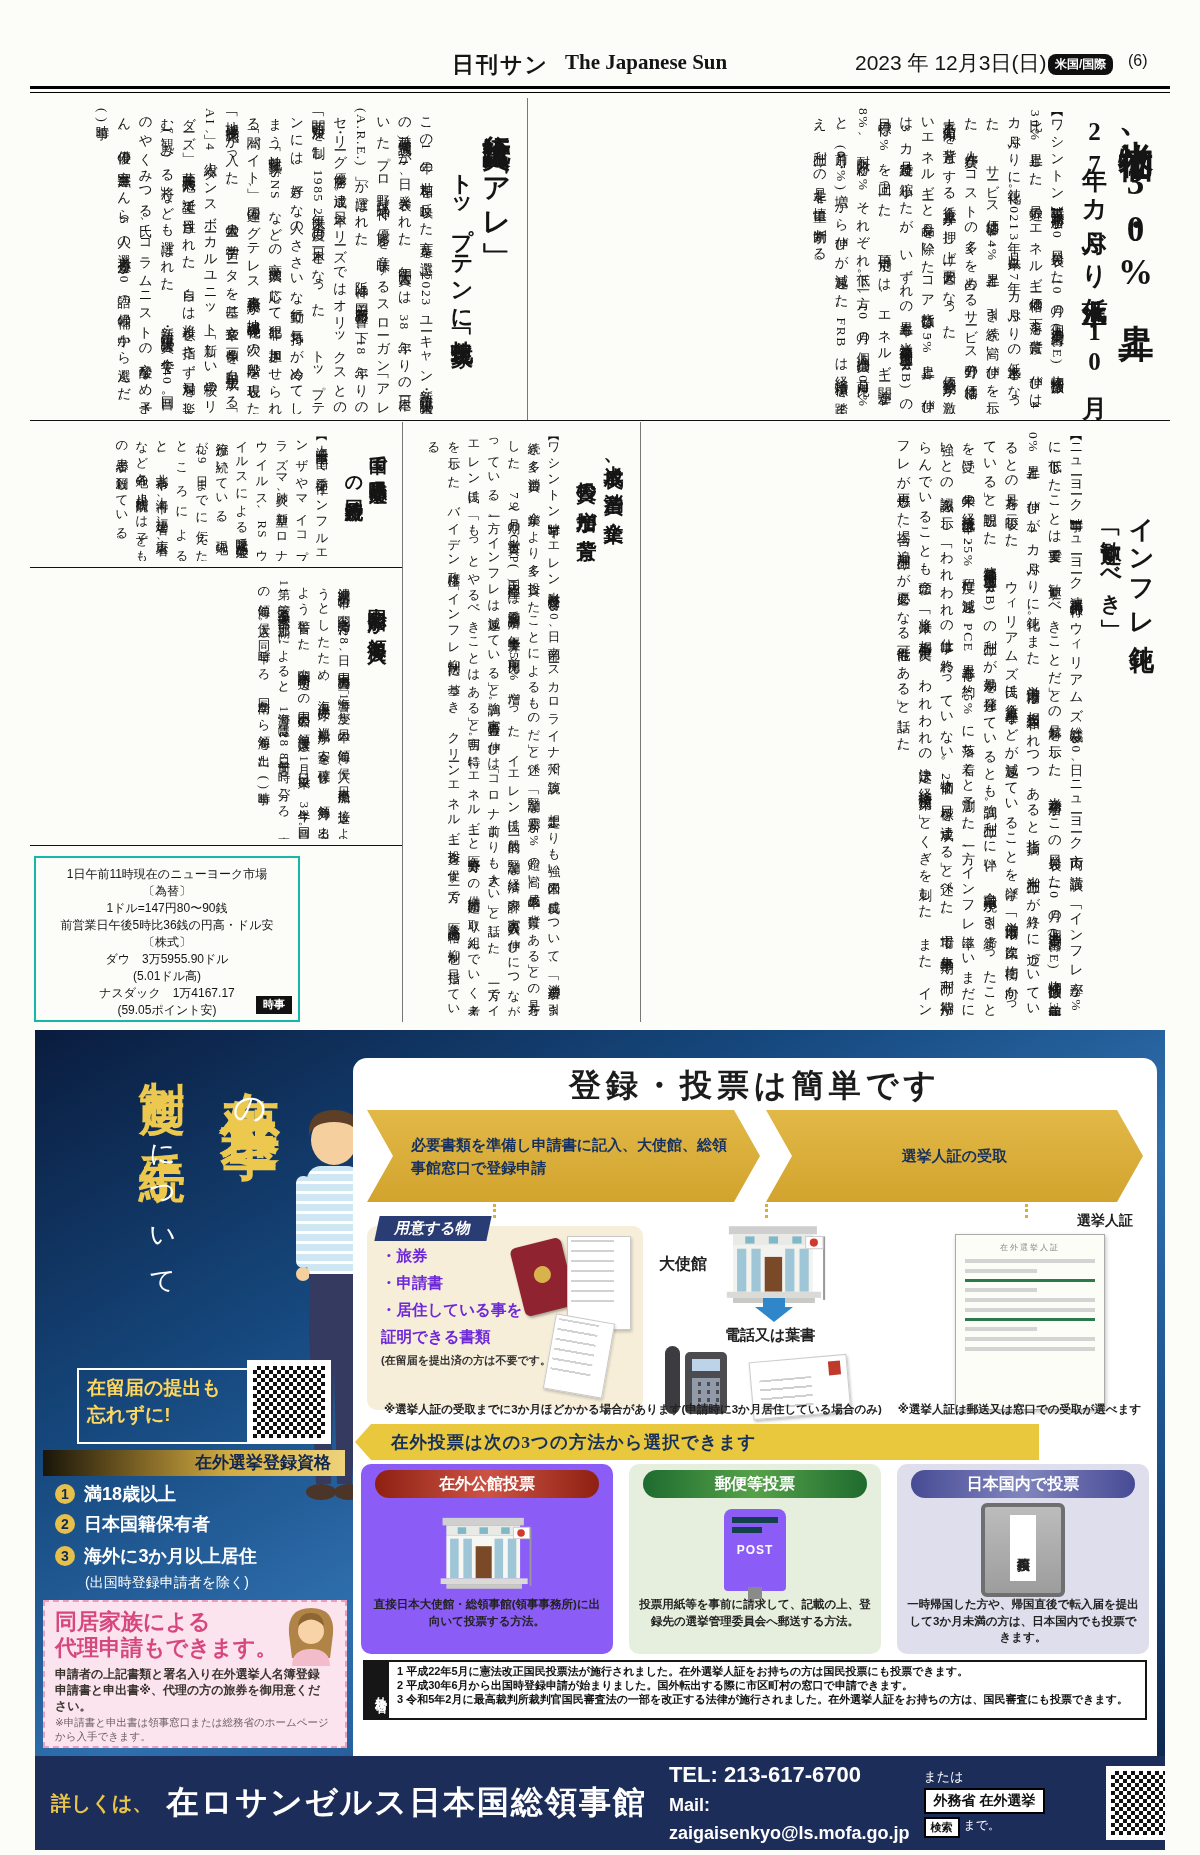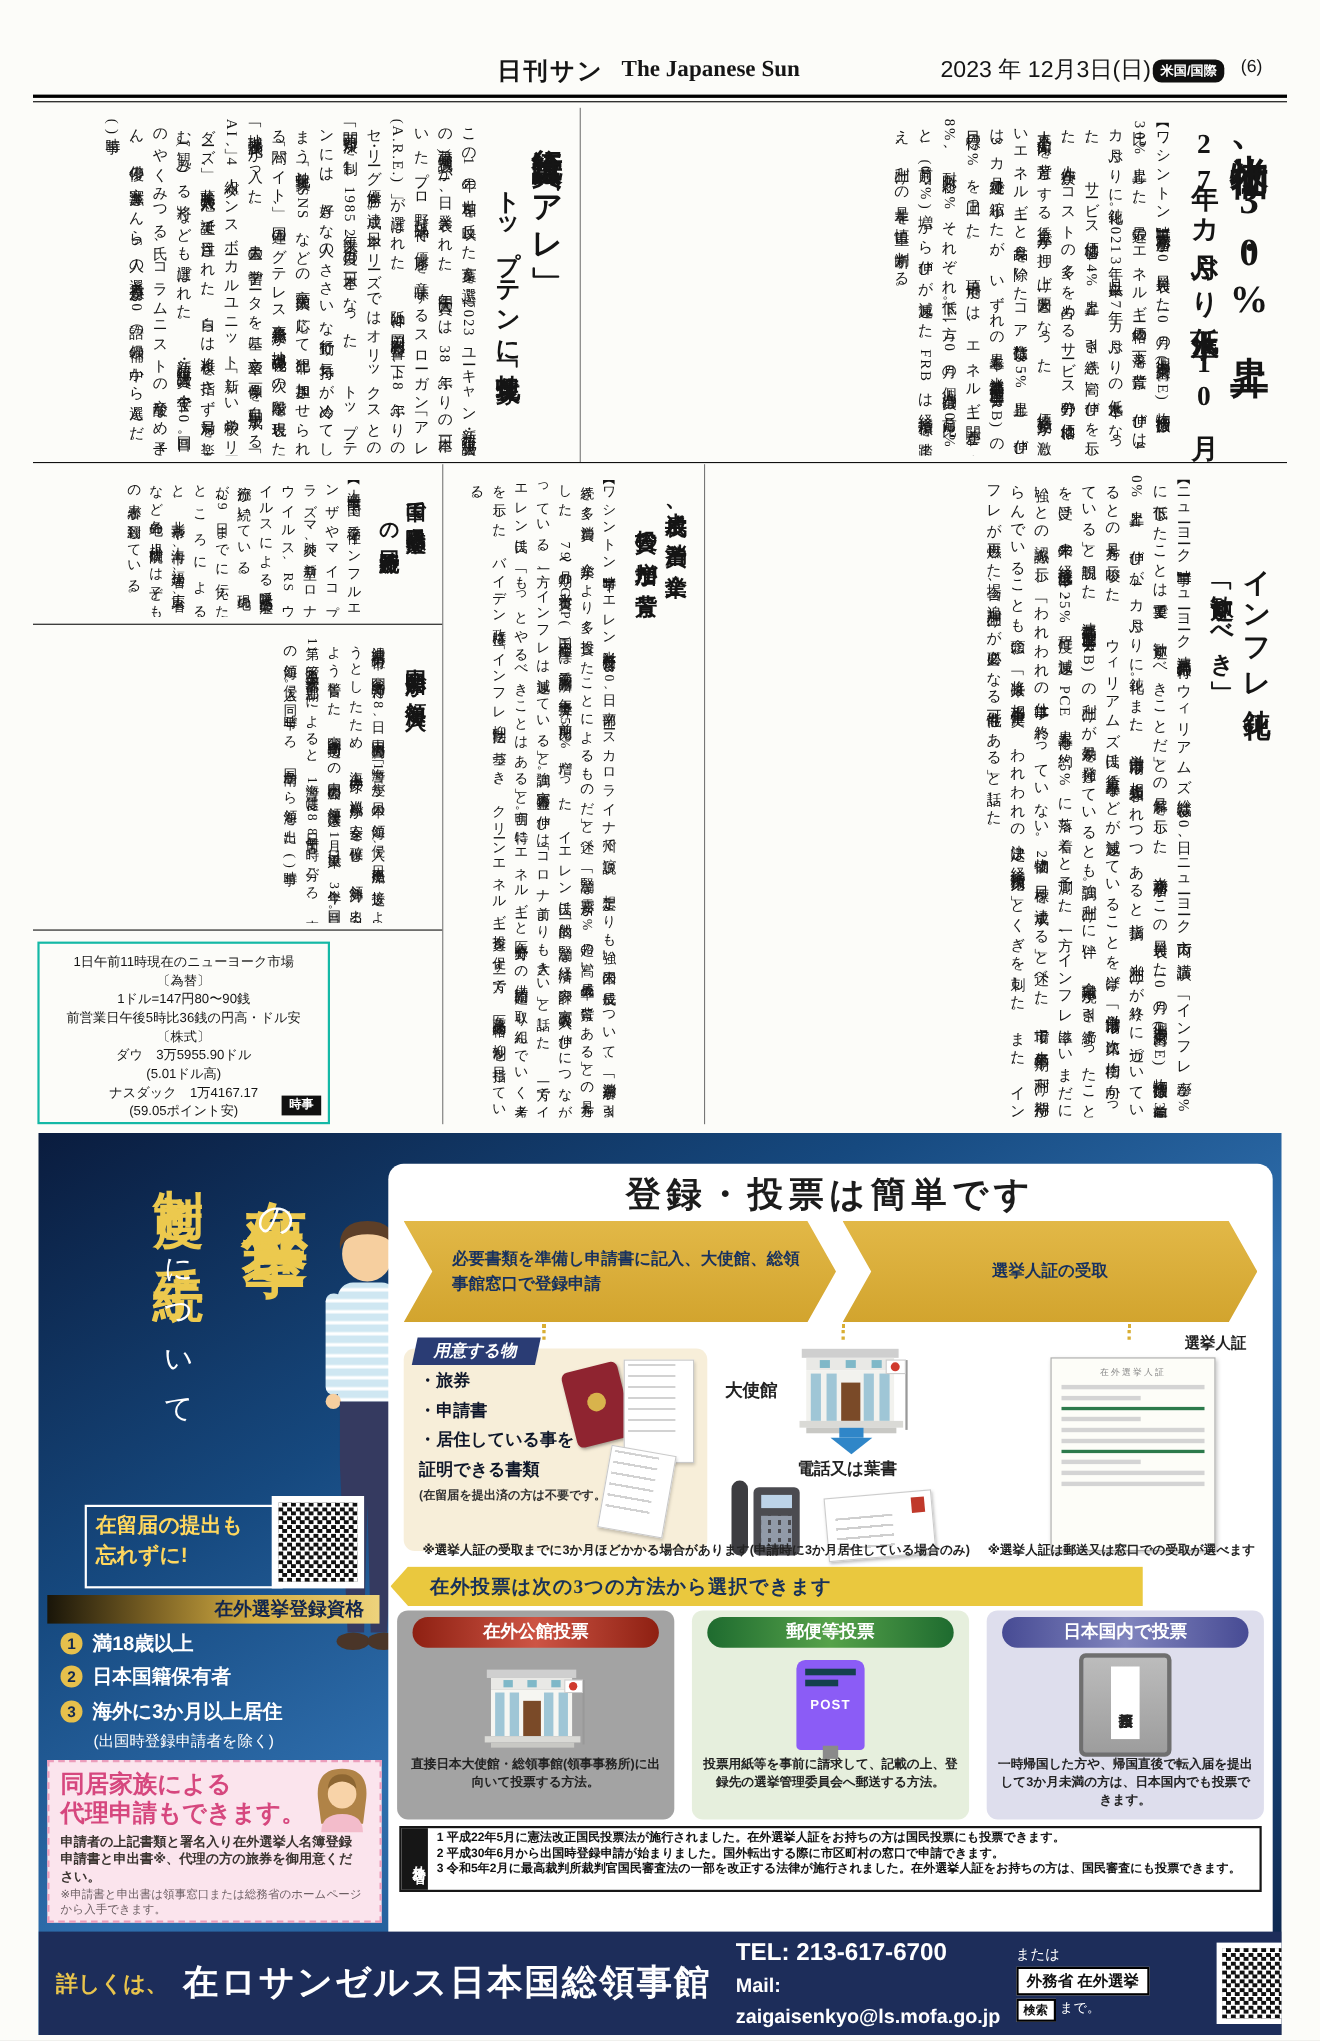--- a/index.html
+++ b/index.html
@@ -92,21 +92,21 @@
         clip-path:polygon(0 0,calc(100% - 26px) 0,100% 50%,calc(100% - 26px) 100%,0 100%,26px 50%);
         display:flex;align-items:center;padding:0 32px 0 44px;font-size:15px;font-weight:bold;
         color:#17315f;line-height:1.55;box-sizing:border-box;}
   .step.center{justify-content:center;text-align:center;padding:0 30px;}
   .conn{position:absolute;top:146px;height:14px;border-left:3px dotted #d9ae34;}
 
   .prepare{position:absolute;top:168px;left:14px;width:276px;height:184px;background:#f7eed9;border-radius:10px;
            padding:16px 10px 6px 14px;box-sizing:border-box;}
   .prep-label{position:absolute;top:-10px;left:10px;background:#2a3c74;color:#fff;font-weight:bold;
               font-size:15px;padding:3px 18px;transform:skewX(-12deg);}
-  .prep-item{font-size:15.5px;font-weight:bold;color:#0f172a;line-height:1.75;width:150px;}
+  .prep-item{font-size:15.5px;font-weight:bold;color:#6d28d9;line-height:1.75;width:150px;}
   .prep-sub{font-size:11px;font-weight:bold;color:#333;line-height:1.3;margin-top:2px;}
   .passport{position:absolute;right:74px;top:16px;width:52px;height:70px;background:#8f2430;border-radius:6px;
             transform:rotate(-14deg);box-shadow:1px 2px 3px rgba(0,0,0,.35);}
   .pp-emblem{position:absolute;left:50%;top:24px;transform:translateX(-50%);width:17px;height:17px;border-radius:50%;background:#d8b34c;}
   .doc{position:absolute;background:#fff;border:1px solid #c9c9c9;box-shadow:1px 2px 3px rgba(0,0,0,.2);
        background-image:repeating-linear-gradient(180deg,#d2d2d2 0 2px,transparent 2px 10px);
        background-size:70% 75%;background-position:15% 15%;background-repeat:no-repeat;}
   .doc1{right:12px;top:10px;width:62px;height:92px;}
   .doc2{right:34px;top:92px;width:58px;height:74px;transform:rotate(10deg);}
 
@@ -140,21 +140,21 @@
   .bar.green{height:3px;background:#2c7a4b;}
 
   .reg-notes{position:absolute;top:344px;left:10px;right:4px;font-size:11.5px;font-weight:bold;color:#222;
              display:flex;gap:16px;white-space:nowrap;margin-left:21px;}
   .vote-banner{position:absolute;top:366px;left:2px;width:684px;height:36px;background:#eac83e;
                clip-path:polygon(16px 0,100% 0,100% 100%,16px 100%,0 50%);
                color:#173059;font-size:17.5px;font-weight:bold;line-height:36px;padding-left:36px;
                box-sizing:border-box;font-family:"Liberation Serif","DejaVu Serif",serif;letter-spacing:1px;}
   .methods{position:absolute;top:406px;left:8px;right:8px;height:190px;display:flex;gap:16px;}
   .method{flex:1;border-radius:10px;padding:6px 10px 4px;text-align:center;box-sizing:border-box;}
-  .m1{background:#a3a3a3;} .m2{background:#e6efdd;} .m3{background:#dedeed;}
+  .m1{background:#8b5cf6;} .m2{background:#e6efdd;} .m3{background:#dedeed;}
   .m-head{height:28px;border-radius:14px;color:#fff;font-weight:bold;font-size:16px;line-height:28px;margin:0 4px 6px;}
   .m1 .m-head{background:linear-gradient(90deg,#8e2012,#cd5444 50%,#8e2012);}
   .m2 .m-head{background:linear-gradient(90deg,#1e6b2f,#56a24a 50%,#1e6b2f);}
   .m3 .m-head{background:linear-gradient(90deg,#474b94,#8185be 50%,#474b94);}
   .m-illus{height:92px;display:flex;align-items:center;justify-content:center;}
   .m-desc{font-size:11.5px;font-weight:bold;line-height:1.45;color:#222;}
   .mailbox{width:62px;height:82px;background:#8b5cf6;border-radius:8px 8px 4px 4px;position:relative;}
   .slot{position:absolute;left:8px;width:46px;height:6px;background:#14404e;}
   .slot.sA{top:8px;} .slot.sB{top:18px;width:30px;}
   .mb-post{position:absolute;left:0;right:0;top:34px;color:#fff;font-weight:bold;font-size:12px;letter-spacing:1px;text-align:center;}

